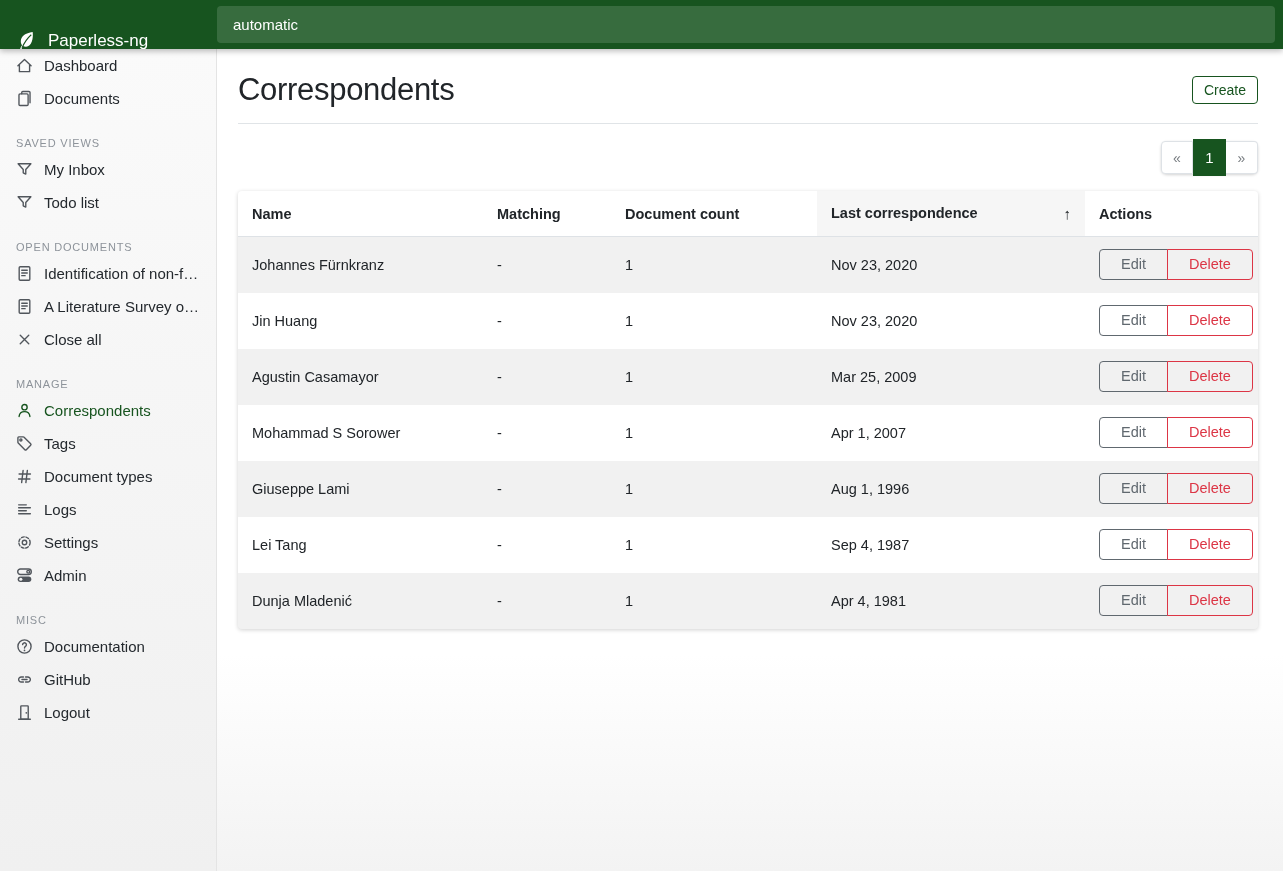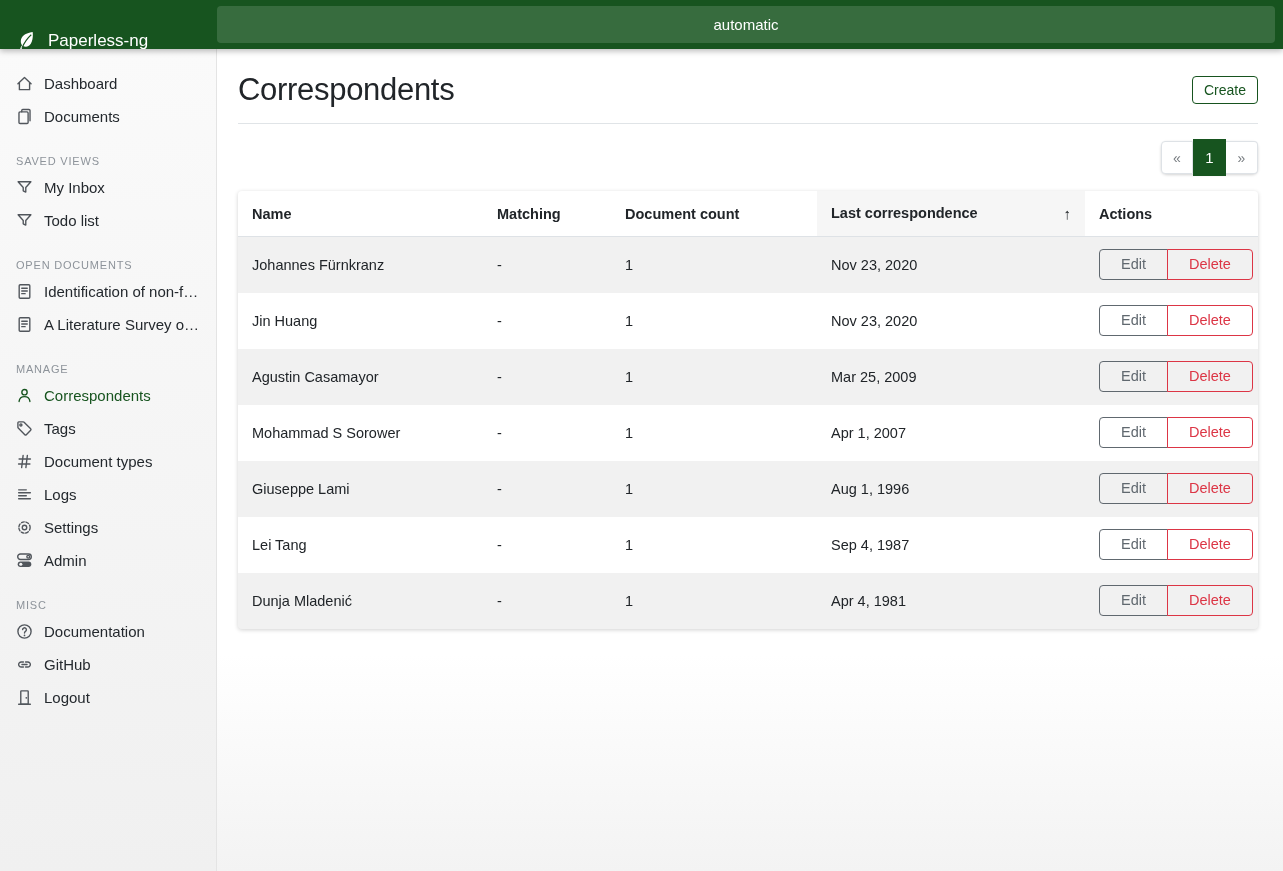--- a/index.html
+++ b/index.html
@@ -33,29 +33,28 @@
     cursor: pointer;
     margin-top: 32px;
   }
   .brand .logo { width: 23px; height: 23px; display: inline-flex; }
   .search-form { flex: 1; display: flex; align-items: center; padding: 6px 8px 6px 0; }
   .search-input {
     width: 100%; height: 100%;
     background: rgba(255,255,255,.14);
     border: none; border-radius: 4px;
     color: #fff; font-size: 15px; padding: 0 16px;
-    font-family: inherit; outline: none; text-align: center;
+    font-family: inherit; outline: none;
   }
 
   
   .sidebar {
     position: fixed; top: 49px; left: 0; bottom: 0; width: 217px;
     background: linear-gradient(#fafafa, #f0f0f0);
     border-right: 1px solid #e4e4e4;
-    padding-top: 18px;
     overflow: hidden;
     z-index: 10;
   }
   .nav-item {
     display: flex; align-items: center; gap: 11px;
     padding: 8px 16px;
     font-size: 15px; color: #24292e;
     cursor: pointer; white-space: nowrap;
   }
   .nav-item .icon { width: 17px; height: 17px; flex: 0 0 17px; color: #51565c; display: inline-flex; }
@@ -193,20 +192,28 @@
         <span class="lbl">Identification of non-fu...</span>
       </div>
       <div class="nav-item">
         <span class="icon">
           <svg viewBox="0 0 16 16">
             <rect fill="none" stroke="currentColor" stroke-width="1.3" stroke-linecap="round" stroke-linejoin="round" x="3" y="1.6" width="10" height="12.8" rx="1"></rect>
             <path fill="none" stroke="currentColor" stroke-width="1.3" stroke-linecap="round" stroke-linejoin="round" d="M5.4 5h5.2M5.4 7.5h5.2M5.4 10h3.2"></path>
           </svg>
         </span>
         <span class="lbl">A Literature Survey on ...</span>
+      </div>
+      <div class="nav-item">
+        <span class="icon">
+          <svg viewBox="0 0 16 16">
+            <path fill="none" stroke="currentColor" stroke-width="1.3" stroke-linecap="round" stroke-linejoin="round" d="M4 4l8 8M12 4l-8 8"></path>
+          </svg>
+        </span>
+        <span class="lbl">Close all</span>
       </div>
       <div class="section-title">MANAGE</div>
       <div class="nav-item active">
         <span class="icon">
           <svg viewBox="0 0 16 16">
             <circle fill="none" stroke="currentColor" stroke-width="1.3" stroke-linecap="round" stroke-linejoin="round" cx="8" cy="4.9" r="2.5"></circle>
             <path fill="none" stroke="currentColor" stroke-width="1.3" stroke-linecap="round" stroke-linejoin="round" d="M2.9 13.6c.4-2.9 2.4-4.5 5.1-4.5s4.7 1.6 5.1 4.5"></path>
           </svg>
         </span>
         <span class="lbl">Correspondents</span>

